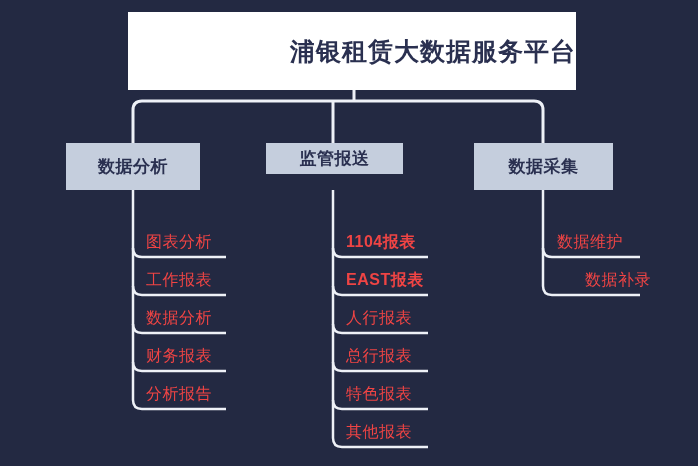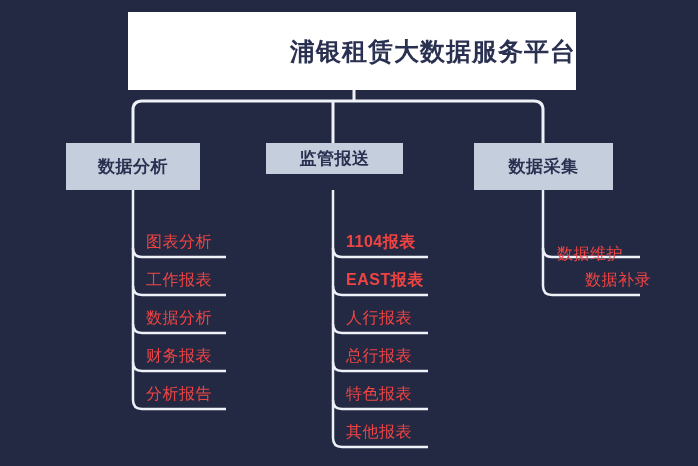--- a/index.html
+++ b/index.html
@@ -131,17 +131,17 @@
       <div class="leaf" style="left: 146px; top: 272px;"><span>工作报表</span></div>
       <div class="leaf" style="left: 146px; top: 310px;"><span>数据分析</span></div>
       <div class="leaf" style="left: 146px; top: 348px;"><span>财务报表</span></div>
       <div class="leaf" style="left: 146px; top: 386px;"><span>分析报告</span></div>
       <div class="leaf bold-latin" style="left: 346px; top: 234px;"><span>1104报表</span></div>
       <div class="leaf bold-latin" style="left: 346px; top: 272px;"><span>EAST报表</span></div>
       <div class="leaf" style="left: 346px; top: 310px;"><span>人行报表</span></div>
       <div class="leaf" style="left: 346px; top: 348px;"><span>总行报表</span></div>
       <div class="leaf" style="left: 346px; top: 386px;"><span>特色报表</span></div>
       <div class="leaf" style="left: 346px; top: 424px;"><span>其他报表</span></div>
-      <div class="leaf" style="left: 557px; top: 234px; margin-top: 12px;"><span>数据维护</span></div>
+      <div class="leaf" style="left: 557px; top: 234px;"><span>数据维护</span></div>
       <div class="leaf" style="left: 585px; top: 272px;"><span>数据补录</span></div>
     </div>
 
 </div>
 
 </body></html>

